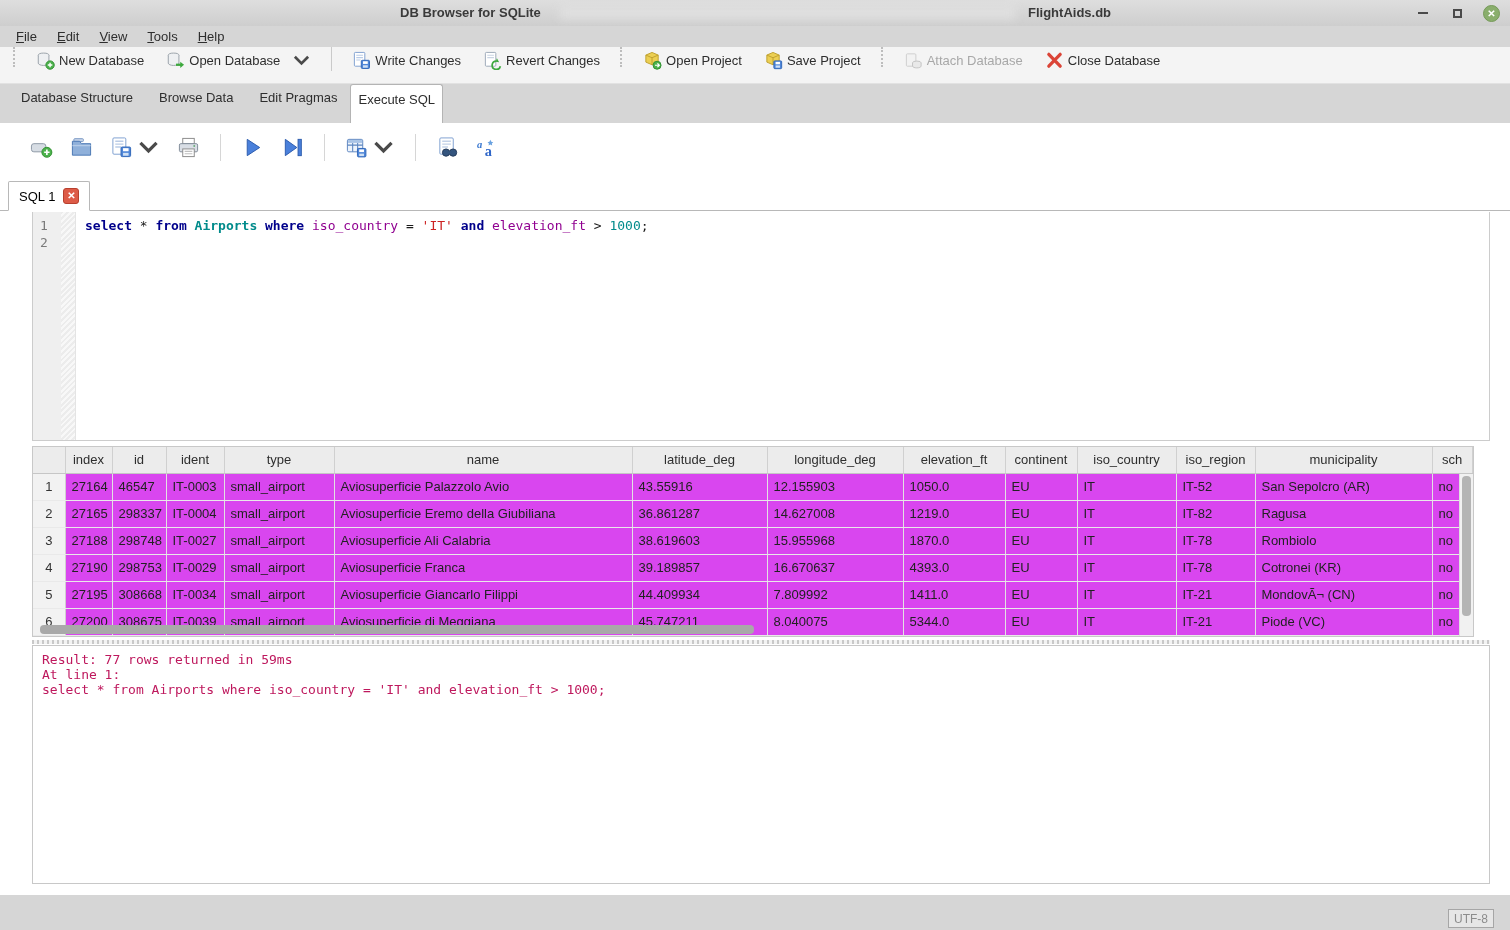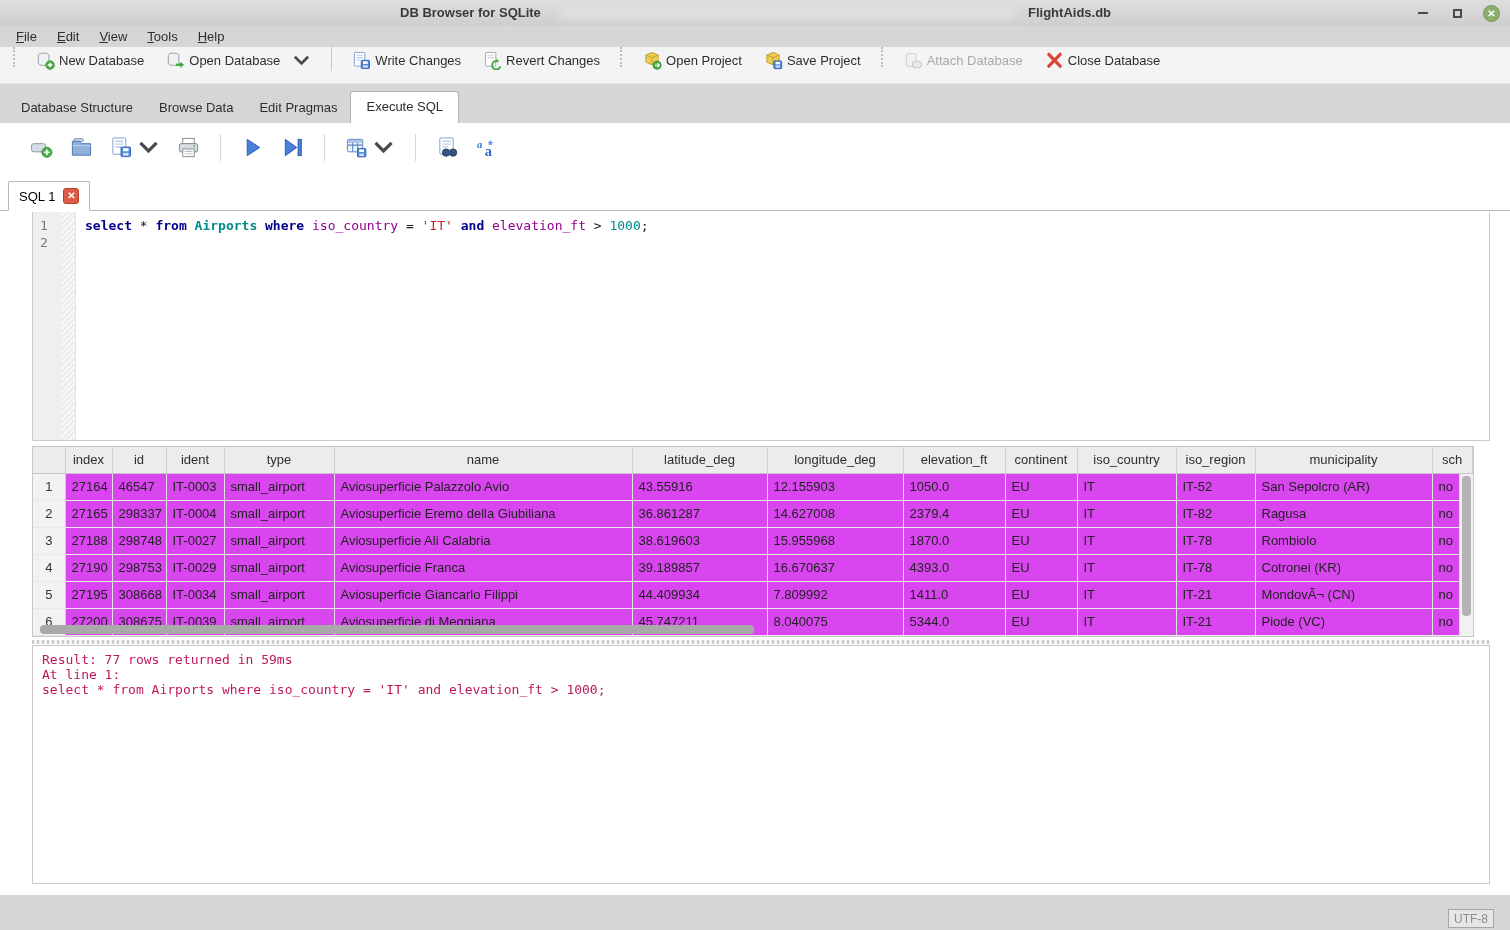--- a/index.html
+++ b/index.html
@@ -33,24 +33,24 @@
   .tb-sep  { width:1px; height:24px; background:#cacaca; margin:0 9px; }
   .tb-btn  { display:flex; align-items:center; gap:4px; padding:4px 9px; margin:0 2px; font-size:13px;
              color:#2e2e2e; background:none; border:none; font-family:inherit; }
   .tb-btn svg { width:19px; height:19px; display:block; }
   .tb-btn.disabled { color:#a8a8a8; }
   .tb-btn.disabled svg { opacity:.5; filter:grayscale(1); }
   .tb-chev { margin-left:8px; display:flex; }
 
   
   .tabband { position:absolute; top:84px; left:0; width:1510px; height:39px; background:#d6d6d6;
-             display:flex; align-items:flex-end; padding-left:8px; }
+             display:flex; padding-left:8px; }
   .main-tab { padding:6px 13px 8px; color:#2e2e2e; }
   .main-tab.active { background:#fff; border:1px solid #b4b4b4; border-bottom:none;
-                     border-radius:3px 3px 0 0; padding:7px 15px 9px; }
+                     border-radius:3px 3px 0 0; padding:7px 7px 9px; }
 
   
   .page { position:absolute; top:123px; left:0; width:1510px; height:772px; background:#fff; }
 
   .sql-toolbar { position:absolute; top:11px; left:28px; display:flex; align-items:center; gap:13px; }
   .sql-tb-btn { display:flex; align-items:center; background:none; border:none; padding:2px; }
   .sql-tb-btn svg { width:23px; height:23px; display:block; }
   .sql-vsep { width:1px; height:27px; background:#d6d6d6; margin:0 5px; }
   .sql-chev { margin-left:4px; display:flex; }
 
@@ -410,21 +410,21 @@
           </tr>
           <tr>
             <td class="rownum">2</td>
             <td>27165</td>
             <td>298337</td>
             <td>IT-0004</td>
             <td>small_airport</td>
             <td>Aviosuperficie Eremo della Giubiliana</td>
             <td>36.861287</td>
             <td>14.627008</td>
-            <td>2379.4</td>
+            <td>1219.0</td>
             <td>EU</td>
             <td>IT</td>
             <td>IT-82</td>
             <td>Ragusa</td>
             <td>no</td>
           </tr>
           <tr>
             <td class="rownum">3</td>
             <td>27188</td>
             <td>298748</td>

